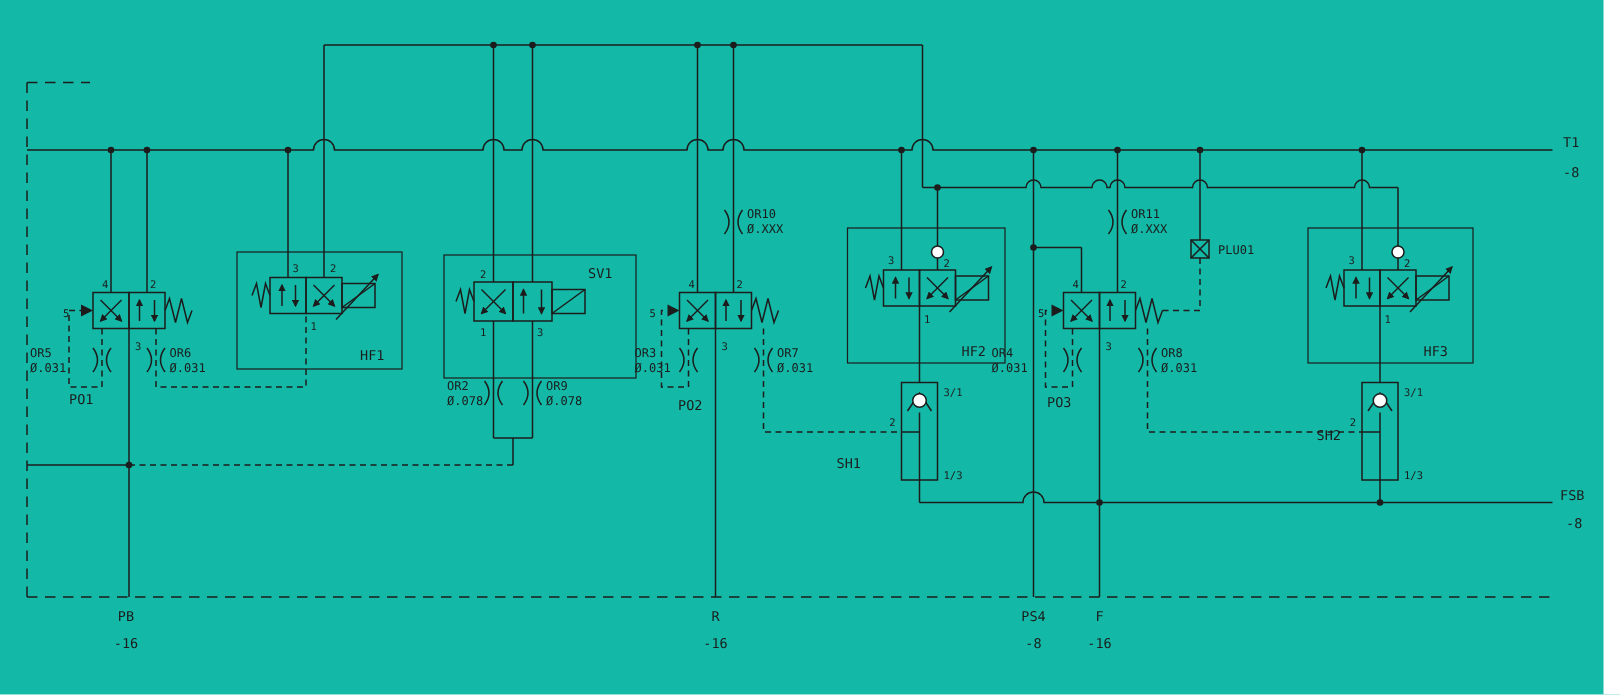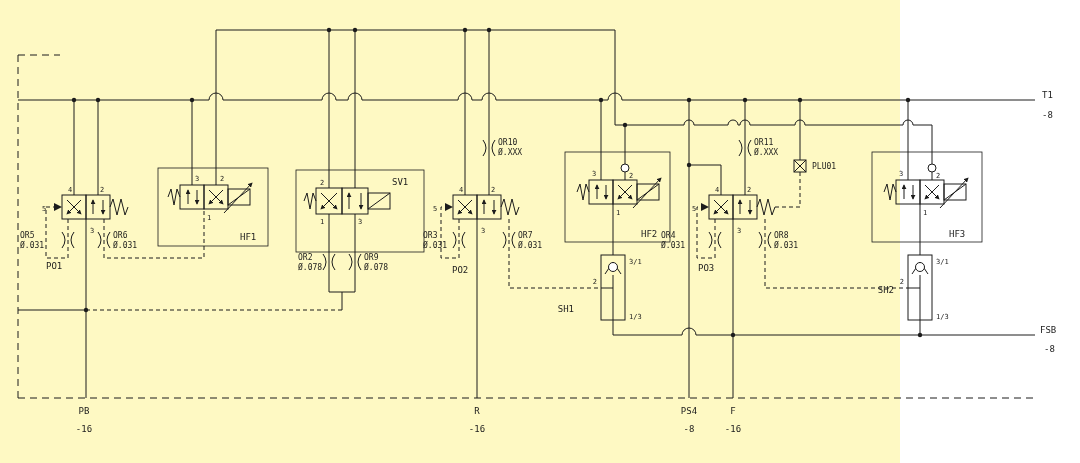--- a/index.html
+++ b/index.html
@@ -1,16 +1,16 @@
 <!DOCTYPE html>
 <html><head>
 <meta charset="utf-8">
 <style>
   html,body{margin:0;padding:0;background:#ffffff;}
-  .stage{width:900px;height:463px;position:relative;background:#fef9c3;
+  .stage{width:1069px;height:463px;position:relative;background:#14b8a6;
          font-family:"DejaVu Sans Mono",monospace;}
   svg{display:block}
   .w{stroke:#1c1c1c;stroke-width:1;fill:none;}
   .dash{stroke:#1c1c1c;stroke-width:1;fill:none;stroke-dasharray:7 5;}
   .pilot{stroke:#1c1c1c;stroke-width:1;fill:none;stroke-dasharray:4 3;}
   .dot{fill:#1c1c1c;stroke:none;}
   .box{stroke:#1c1c1c;stroke-width:0.8;fill:none;}
   text{fill:#1c1c1c;stroke:none;font-family:"DejaVu Sans Mono",monospace;}
   .lbl{font-size:9px;}
   .port{font-size:7px;}

